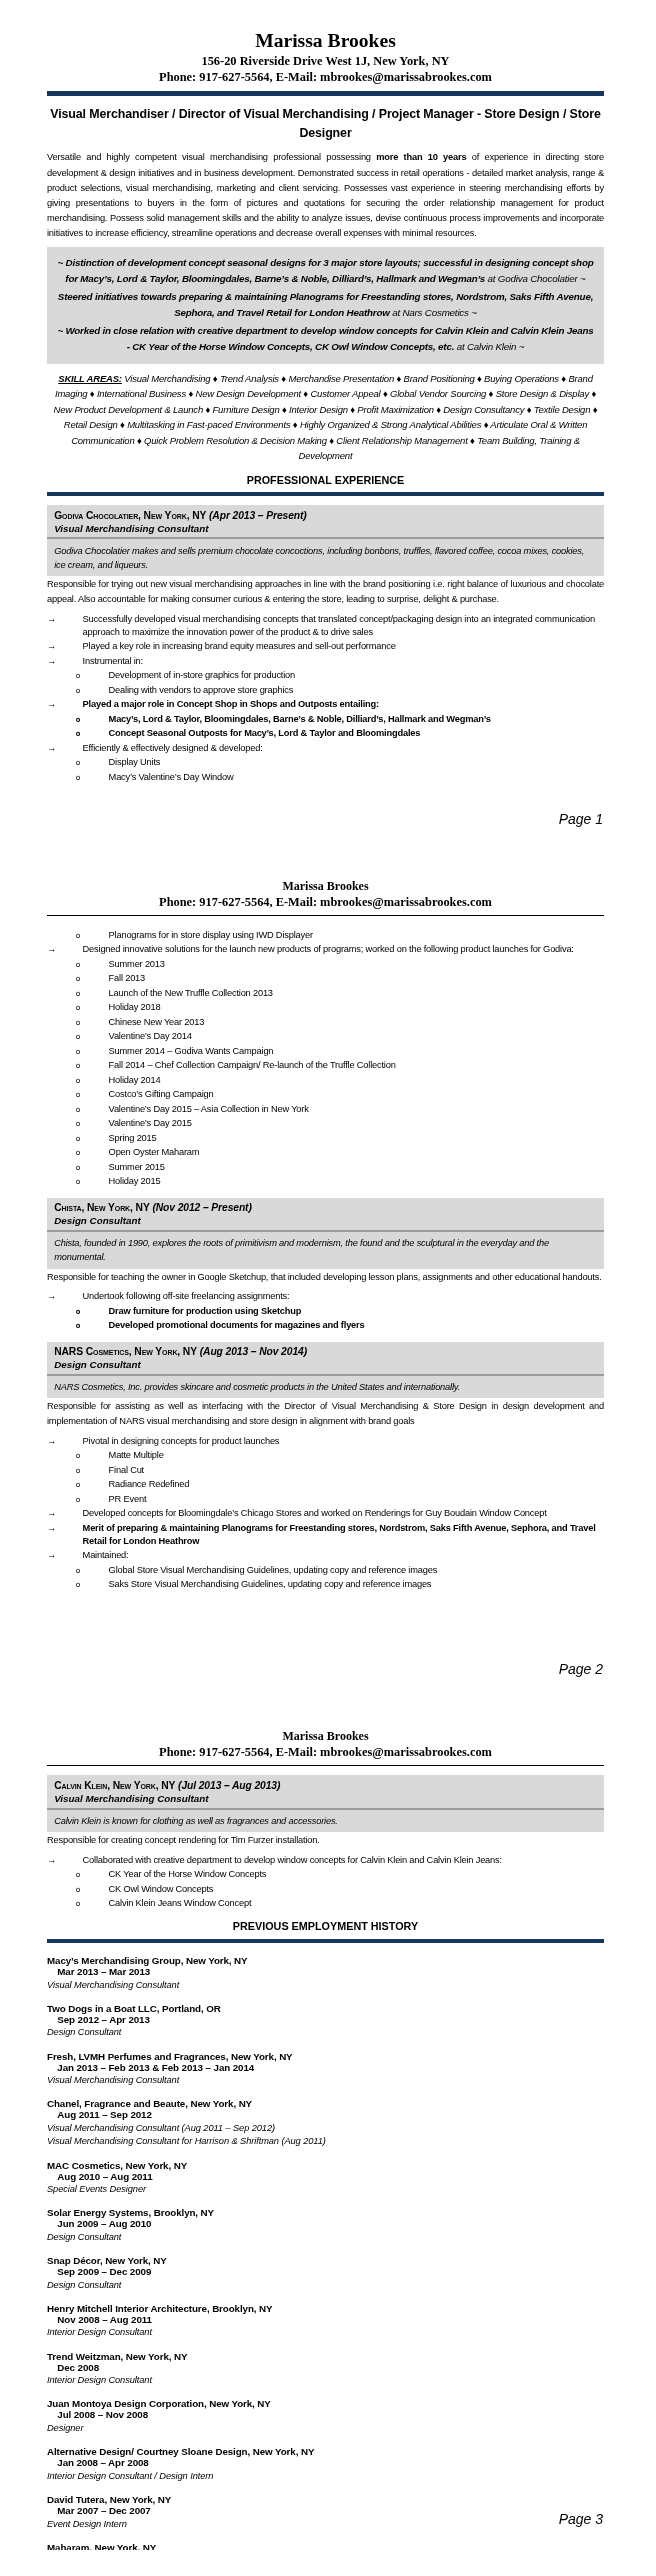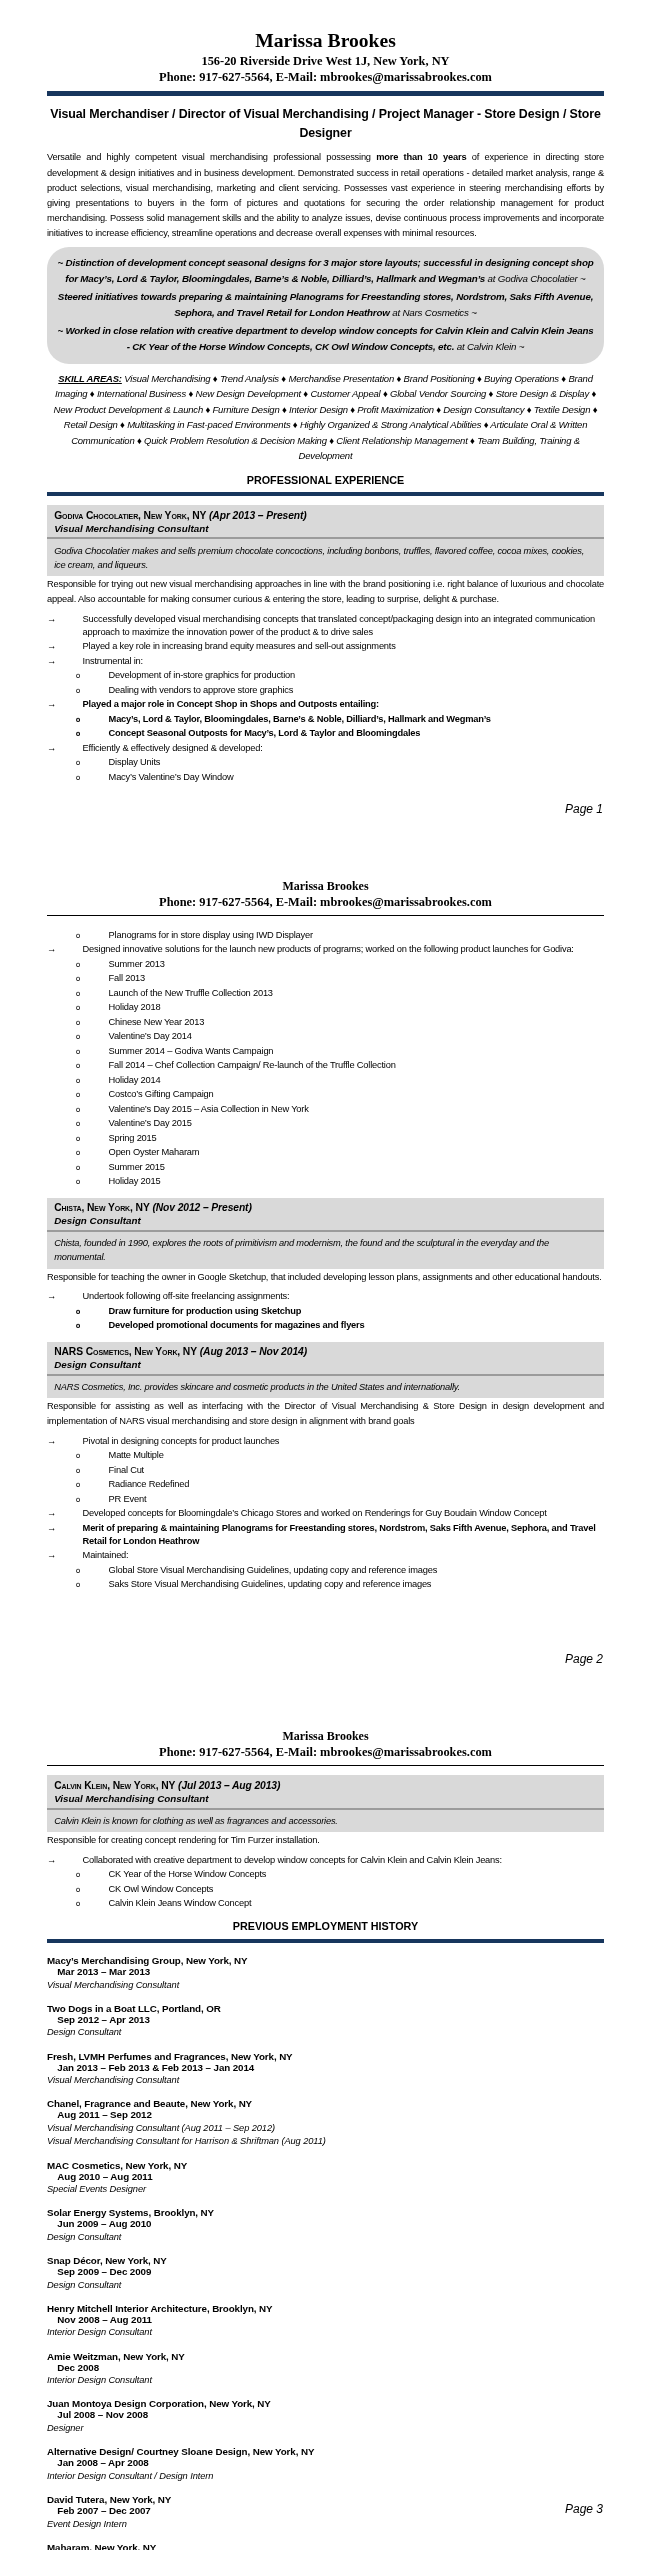--- a/index.html
+++ b/index.html
@@ -16,21 +16,21 @@
   .sec-bar { height:4.1px; background:#17365D; margin-top:6.2px; }
 
   .hdr2 { text-align:center; font-family:"Liberation Serif", serif; font-weight:bold;
           border-bottom:1px solid #000; padding-bottom:5.2px; }
   .hdr2 .name2 { font-size:12px; }
   .hdr2 .phone2 { font-size:12.4px; margin-top:1px; }
 
   
   .role { font-weight:bold; font-size:12.4px; line-height:1.5; text-align:center; margin-top:9.3px; letter-spacing:-0.1px; }
   .summary { margin-top:8.2px; text-align:justify; font-size:9.3px; line-height:1.62; letter-spacing:-0.2px; }
-  .hl-box { background:#D9D9D9; margin-top:6.2px; padding:5.2px 8.2px 6.2px;border-radius:22px; }
+  .hl-box { background:#D9D9D9; margin-top:6.2px; padding:5.2px 8.2px 6.2px; }
   .hl { font-style:italic; font-weight:bold; font-size:9.8px; line-height:1.62; text-align:center; margin:2.6px 0; letter-spacing:-0.2px; }
   .hl .tail { font-weight:normal; }
   .skills { margin-top:7.2px; text-align:center; font-style:italic; font-size:9.5px; line-height:1.62; letter-spacing:-0.2px; }
   .skills-label { font-weight:bold; text-decoration:underline; }
   .sec-title { text-align:center; font-weight:bold; font-size:10.8px; margin-top:10.3px; }
 
   
   .band { background:#D9D9D9; margin-top:9.3px; padding:4.6px 7.2px 3.6px; }
   .band-co { font-size:10.3px; font-weight:bold; letter-spacing:-0.1px; }
   .co-sc { font-variant:small-caps; }
@@ -49,21 +49,21 @@
   .bold { font-weight:bold; }
   .row .t { flex:1; }
 
   
   .emp { margin-bottom:10.8px; }
   .emp-top { display:flex; justify-content:space-between; font-weight:bold; font-size:9.8px; letter-spacing:-0.1px;flex-direction:column; }
   .emp-dates { white-space:nowrap; padding-left:10.3px; }
   .emp-title { font-style:italic; font-size:9.3px; margin-top:1.5px; line-height:1.45; white-space:pre-line; letter-spacing:-0.1px; }
   .list-top { margin-top:12.4px; }
 
-  .pagenum { position:absolute; right:48px; bottom:34px; font-style:italic; font-size:12px; }
+  .pagenum { position:absolute; right:48px; bottom:23px; font-style:italic; font-size:14px; }
 </style>
 </head>
 <body>
 
 <div class="page">
   <div class="hdr1">
     <div class="name1">Marissa Brookes</div>
     <div class="addr">156-20 Riverside Drive West 1J, New York, NY</div>
     <div class="addr">Phone: 917-627-5564, E-Mail: mbrookes@marissabrookes.com</div>
   </div>
@@ -95,21 +95,21 @@
 
   <p class="para">Responsible for trying out new visual merchandising approaches in line with the brand positioning i.e. right balance of luxurious and chocolate appeal. Also accountable for making consumer curious &amp; entering the store, leading to surprise, delight &amp; purchase.</p>
 
   <div class="rows">
     <div class="row">
         <span class="m m-arrow"></span>
         <div class="t">Successfully developed visual merchandising concepts that translated concept/packaging design into an integrated communication approach to maximize the innovation power of the product &amp; to drive sales</div>
       </div>
     <div class="row">
         <span class="m m-arrow"></span>
-        <div class="t">Played a key role in increasing brand equity measures and sell-out assignments</div>
+        <div class="t">Played a key role in increasing brand equity measures and sell-out performance</div>
       </div>
     <div class="row">
         <span class="m m-arrow"></span>
         <div class="t">Instrumental in:</div>
       </div>
     <div>
 
         <div class="row sub">
           <span class="m m-circle"></span>
           <div class="t">Development of in-store graphics for production</div>
@@ -450,21 +450,21 @@
       <div class="emp">
         <div class="emp-top">
           <span class="emp-co">Henry Mitchell Interior Architecture, Brooklyn, NY</span>
           <span class="emp-dates">Nov 2008 – Aug 2011</span>
         </div>
         <div class="emp-title">Interior Design Consultant</div>
       </div>
 
       <div class="emp">
         <div class="emp-top">
-          <span class="emp-co">Amie Weitzman, New York, NY</span>
+          <span class="emp-co">Trend Weitzman, New York, NY</span>
           <span class="emp-dates">Dec 2008</span>
         </div>
         <div class="emp-title">Interior Design Consultant</div>
       </div>
 
       <div class="emp">
         <div class="emp-top">
           <span class="emp-co">Juan Montoya Design Corporation, New York, NY</span>
           <span class="emp-dates">Jul 2008 – Nov 2008</span>
         </div>
@@ -475,21 +475,21 @@
         <div class="emp-top">
           <span class="emp-co">Alternative Design/ Courtney Sloane Design, New York, NY</span>
           <span class="emp-dates">Jan 2008 – Apr 2008</span>
         </div>
         <div class="emp-title">Interior Design Consultant / Design Intern</div>
       </div>
 
       <div class="emp">
         <div class="emp-top">
           <span class="emp-co">David Tutera, New York, NY</span>
-          <span class="emp-dates">Feb 2007 – Dec 2007</span>
+          <span class="emp-dates">Mar 2007 – Dec 2007</span>
         </div>
         <div class="emp-title">Event Design Intern</div>
       </div>
 
       <div class="emp">
         <div class="emp-top">
           <span class="emp-co">Maharam, New York, NY</span>
           <span class="emp-dates">Apr 2007 – Jun 2007</span>
         </div>
         <div class="emp-title">Marketing/Design Intern</div>

